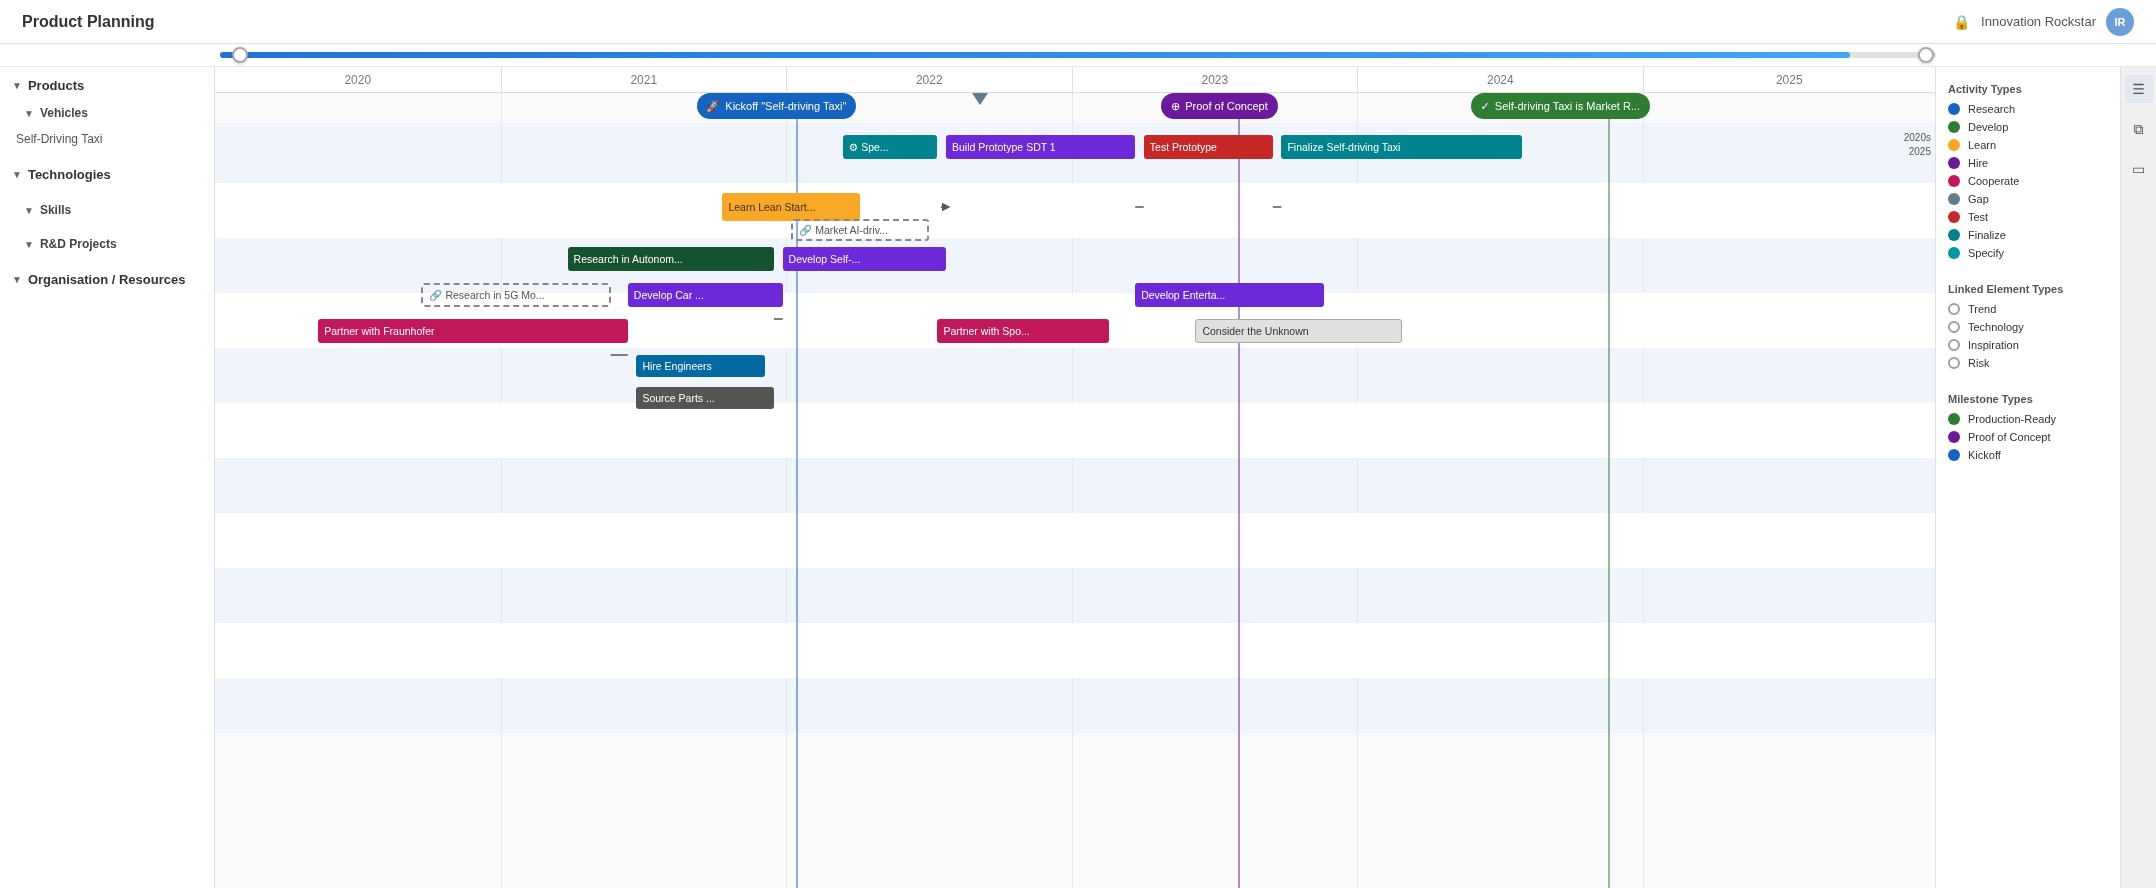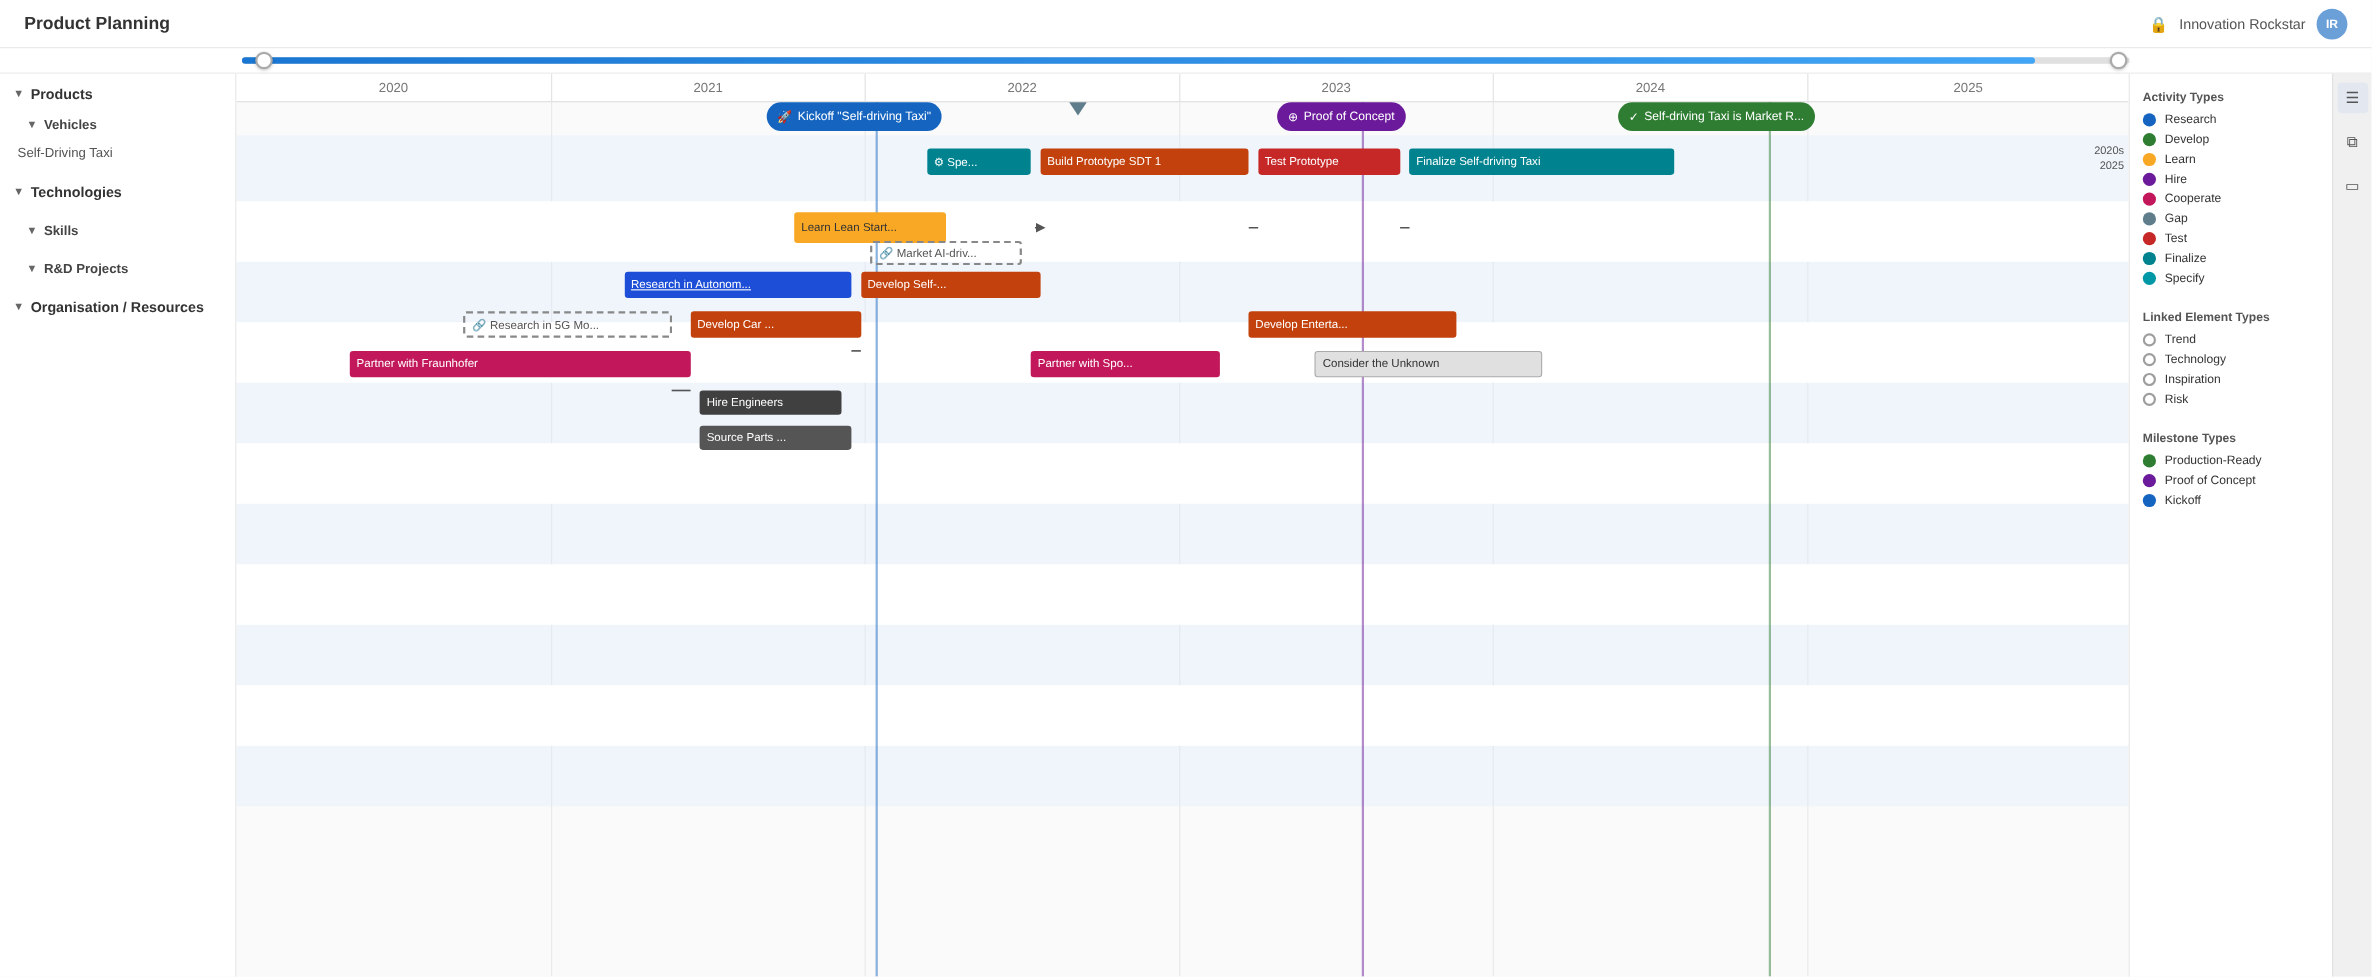--- a/index.html
+++ b/index.html
@@ -47,24 +47,24 @@
     .milestone-poc { background: #6a1a9a; }
     .milestone-ready { background: #2e7d32; }
 
     
     .row-band { position: absolute; left: 0; right: 0; }
     .row-band-light { background: rgba(220,235,255,0.3); }
     .row-band-white { background: #fff; }
 
     
     .activity { position: absolute; display: flex; align-items: center; border-radius: 3px; padding: 0 6px; font-size: 10.5px; font-weight: 500; white-space: nowrap; cursor: pointer; color: #fff; }
-    .activity-blue { background: #1d4ed8; text-decoration: underline; }
-    .activity-green { background: #c2410c; }
+    .activity-blue { background: #14532d; }
+    .activity-green { background: #6d28d9; }
     .activity-yellow { background: #f9a825; color: #333; }
-    .activity-purple { background: #404040; }
+    .activity-purple { background: #0369a1; }
     .activity-pink { background: #c2185b; }
     .activity-teal { background: #00838f; }
     .activity-red { background: #c62828; }
     .activity-dashed { border: 2px dashed #888; background: transparent; color: #555; }
 
     
     .legend-panel { width: 185px; background: #fff; border-left: 1px solid #e0e0e0; overflow-y: auto; flex-shrink: 0; padding: 12px; }
     .legend-section-title { font-size: 11px; font-weight: 600; color: #555; margin-bottom: 8px; margin-top: 4px; }
     .legend-item { display: flex; align-items: center; gap: 8px; margin-bottom: 6px; font-size: 11px; color: #333; }
     .legend-dot { width: 12px; height: 12px; border-radius: 50%; flex-shrink: 0; }

